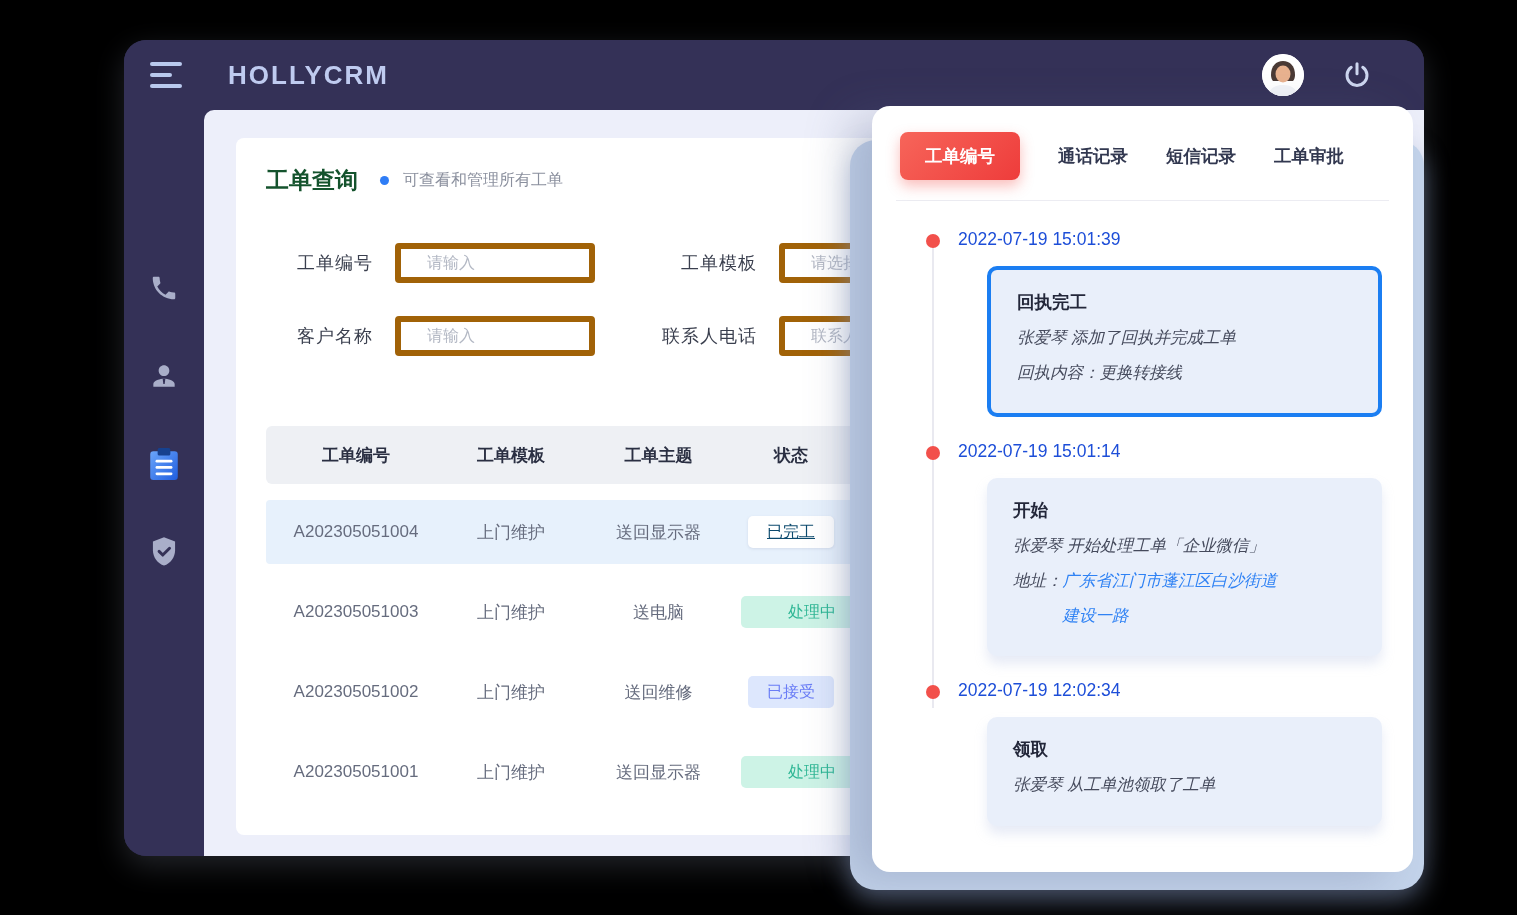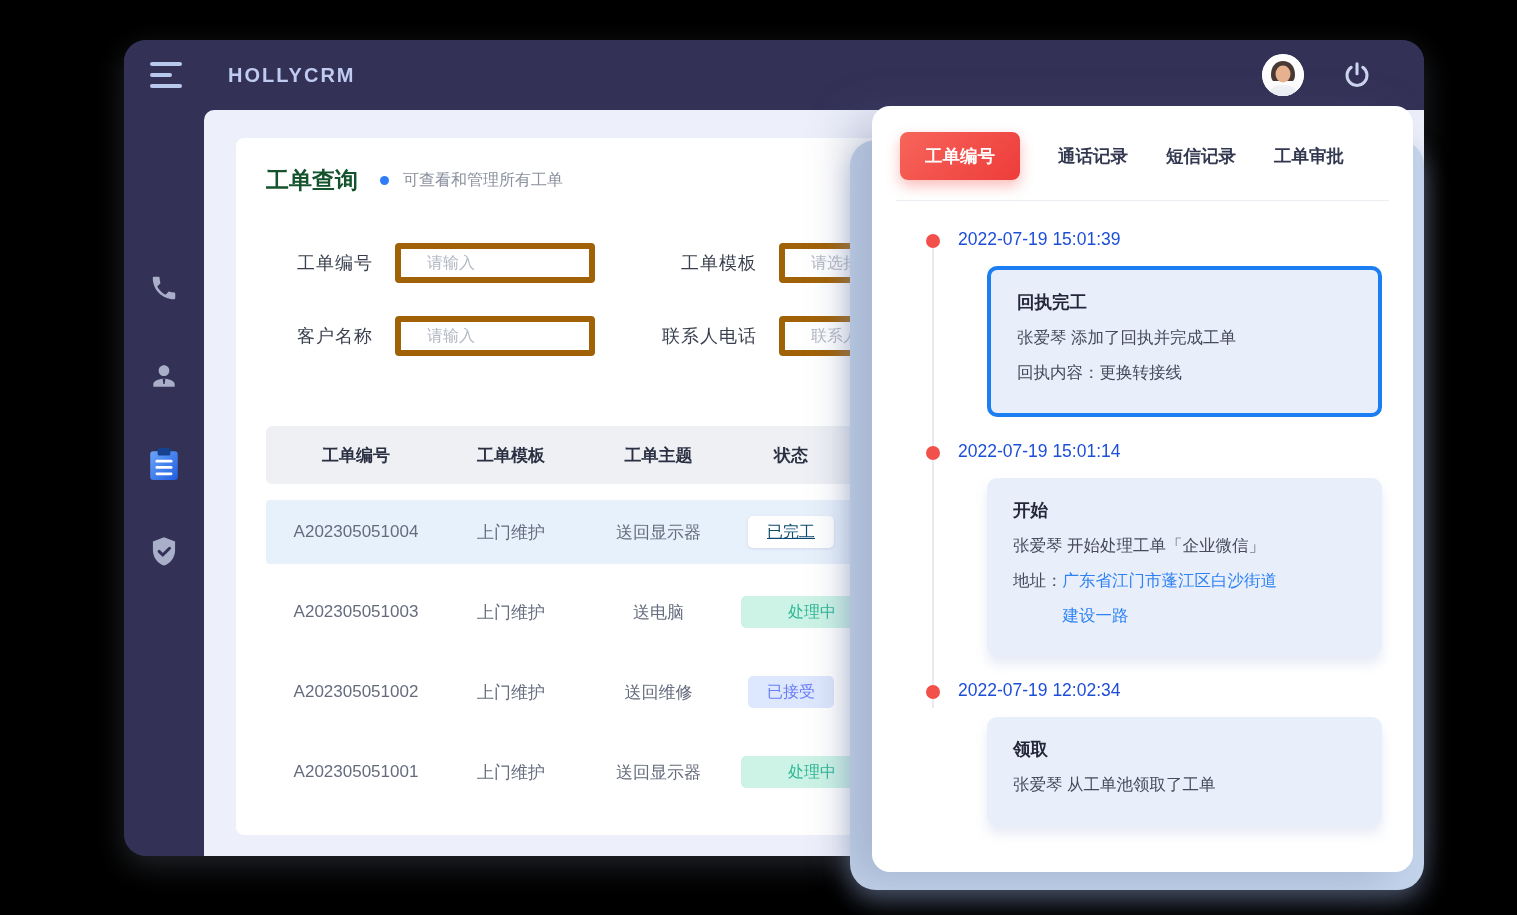--- a/index.html
+++ b/index.html
@@ -8,21 +8,21 @@
 
   
   .window{position:absolute;left:124px;top:40px;width:1300px;height:816px;
     background:#343157;border-radius:22px;box-shadow:0 10px 30px rgba(190,200,230,.18);overflow:hidden;}
   .topbar{position:absolute;left:0;top:0;right:0;height:70px;background:#343157;display:flex;align-items:center;}
   .hamburger{width:34px;height:26px;margin-left:26px;display:flex;flex-direction:column;justify-content:space-between;cursor:pointer;}
   .hamburger span{display:block;height:4px;border-radius:2px;background:#b9c9ee;}
   .hamburger span:nth-child(1){width:32px;}
   .hamburger span:nth-child(2){width:22px;}
   .hamburger span:nth-child(3){width:32px;}
-  .brand{margin-left:44px;font-size:20px;font-weight:700;letter-spacing:2px;color:#bfcbf0;}
+  .brand{margin-left:44px;font-size:26px;font-weight:700;letter-spacing:2px;color:#bfcbf0;}
   .topbar-right{margin-left:auto;display:flex;align-items:center;gap:38px;margin-right:52px;}
   .avatar{width:42px;height:42px;border-radius:50%;background:#fff;overflow:hidden;display:flex;align-items:center;justify-content:center;cursor:pointer;}
   .power{width:30px;height:30px;cursor:pointer;}
 
   .side{position:absolute;left:0;top:70px;bottom:0;width:80px;background:#343157;display:flex;flex-direction:column;align-items:center;padding-top:160px;gap:52px;box-sizing:border-box;}
   .nav-icon{width:36px;height:36px;display:flex;align-items:center;justify-content:center;cursor:pointer;}
 
   .content{position:absolute;left:80px;top:70px;right:0;bottom:0;background:#edeffa;border-top-left-radius:10px;padding:28px 34px 21px 32px;box-sizing:border-box;}
   .card{background:#fff;border-radius:8px;width:100%;height:100%;box-sizing:border-box;padding:27px 30px;overflow:hidden;}
 
@@ -58,21 +58,21 @@
 
   .timeline{position:relative;margin-top:28px;margin-left:26px;}
   .timeline:before{content:"";position:absolute;left:6px;top:14px;bottom:118px;width:2px;background:#e9e9f0;}
   .tl-item{position:relative;padding-left:32px;margin-bottom:24px;}
   .tl-dot{position:absolute;left:0;top:5px;width:14px;height:14px;border-radius:50%;background:#f2504b;}
   .tl-time{font-size:17.5px;font-weight:400;color:#1d4ed8;}
   .tl-card{margin:16px 0 0 29px;width:395px;box-sizing:border-box;background:#e9effa;border-radius:10px;
     padding:20px 44px 24px 26px;box-shadow:0 8px 12px rgba(185,198,228,.35);cursor:pointer;}
   .tl-card.highlighted{border:4px solid #1b7ef2;box-shadow:none;}
   .tl-title{font-size:17.5px;font-weight:700;color:#23273a;margin-bottom:6px;}
-  .tl-line{display:flex;font-size:16.5px;line-height:2.1;color:#454a5c;}
+  .tl-line{display:flex;font-size:16.5px;line-height:2.1;color:#454a5c;font-style:italic;}
   .seg-link{color:#2f82f4;white-space:pre-line;cursor:pointer;}
   .seg-text{white-space:pre-line;}
 </style>
 </head>
 <body>
 
 <div class="stage">
 
   <div class="window">
 

